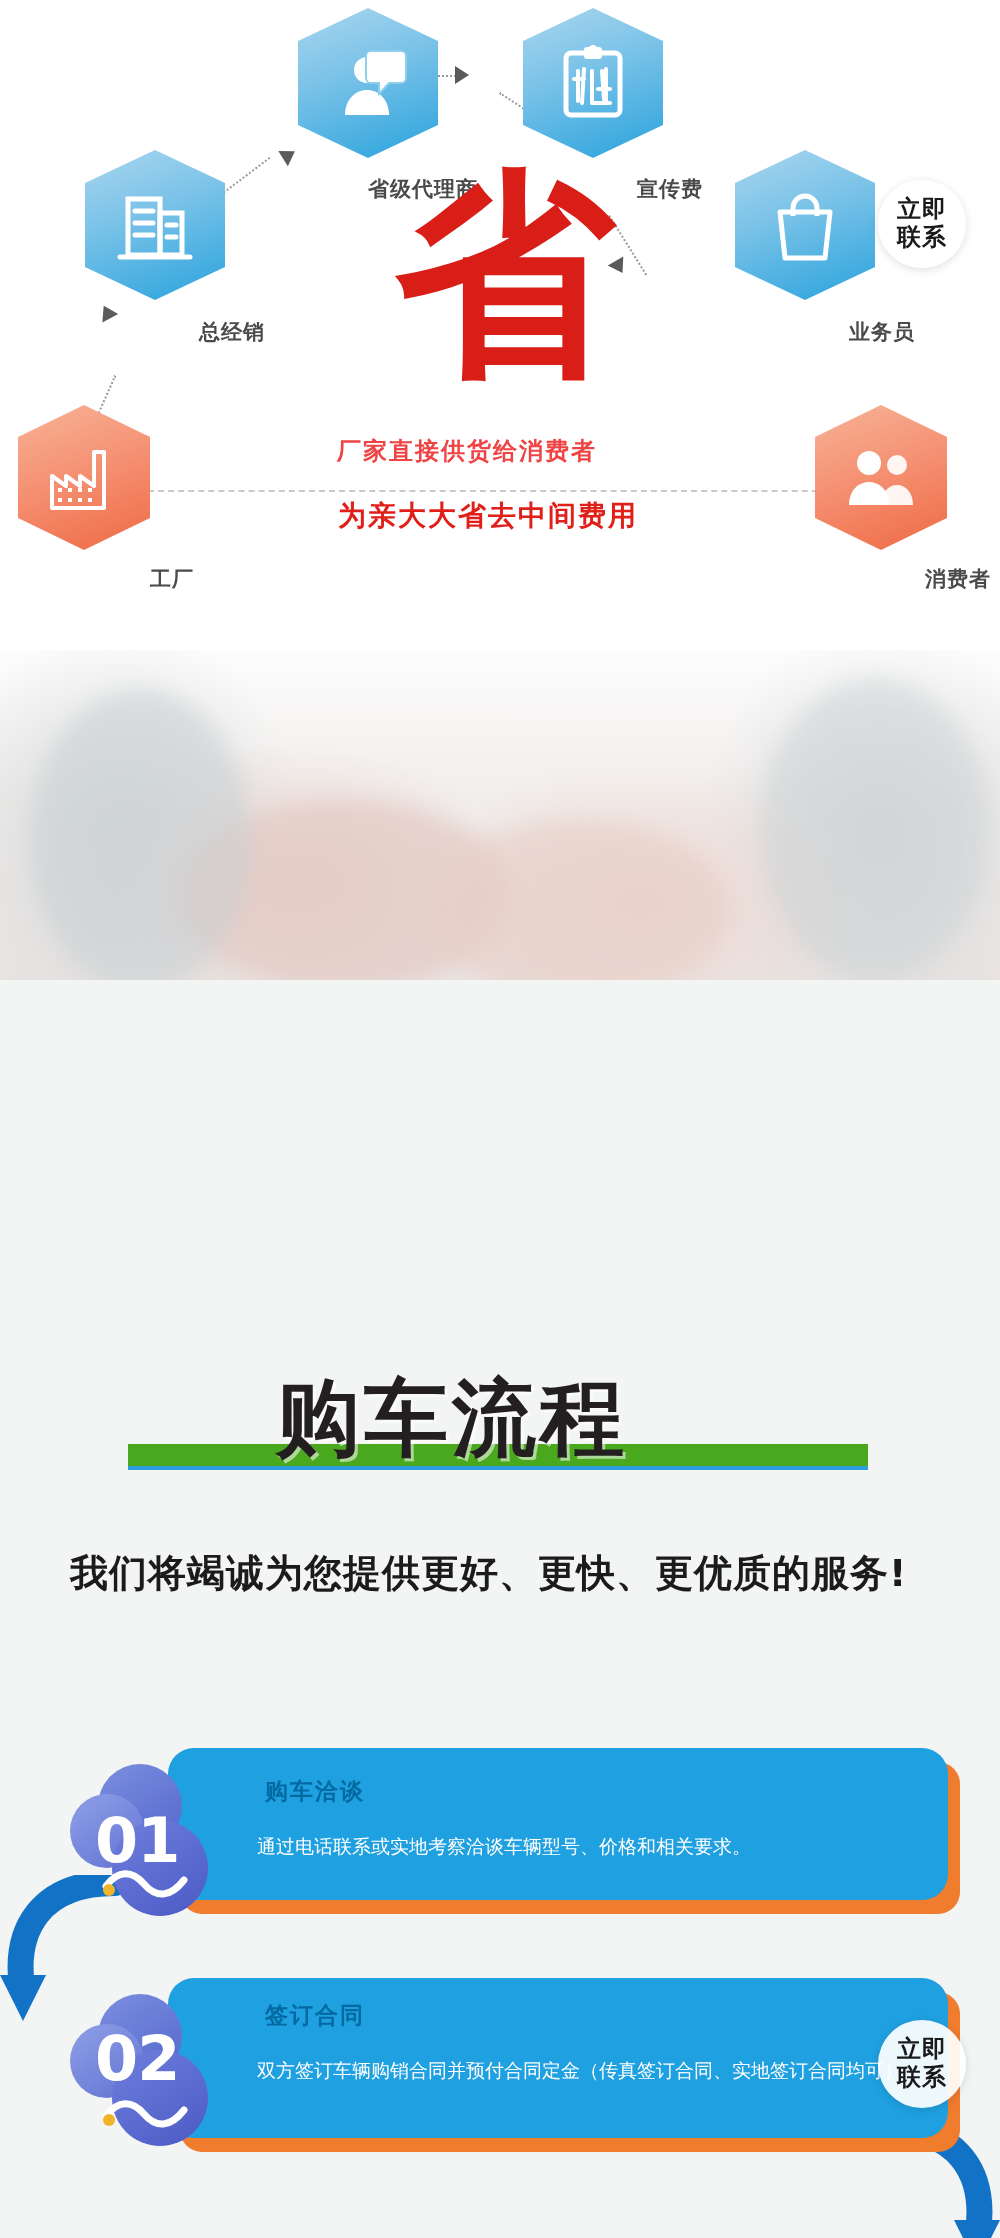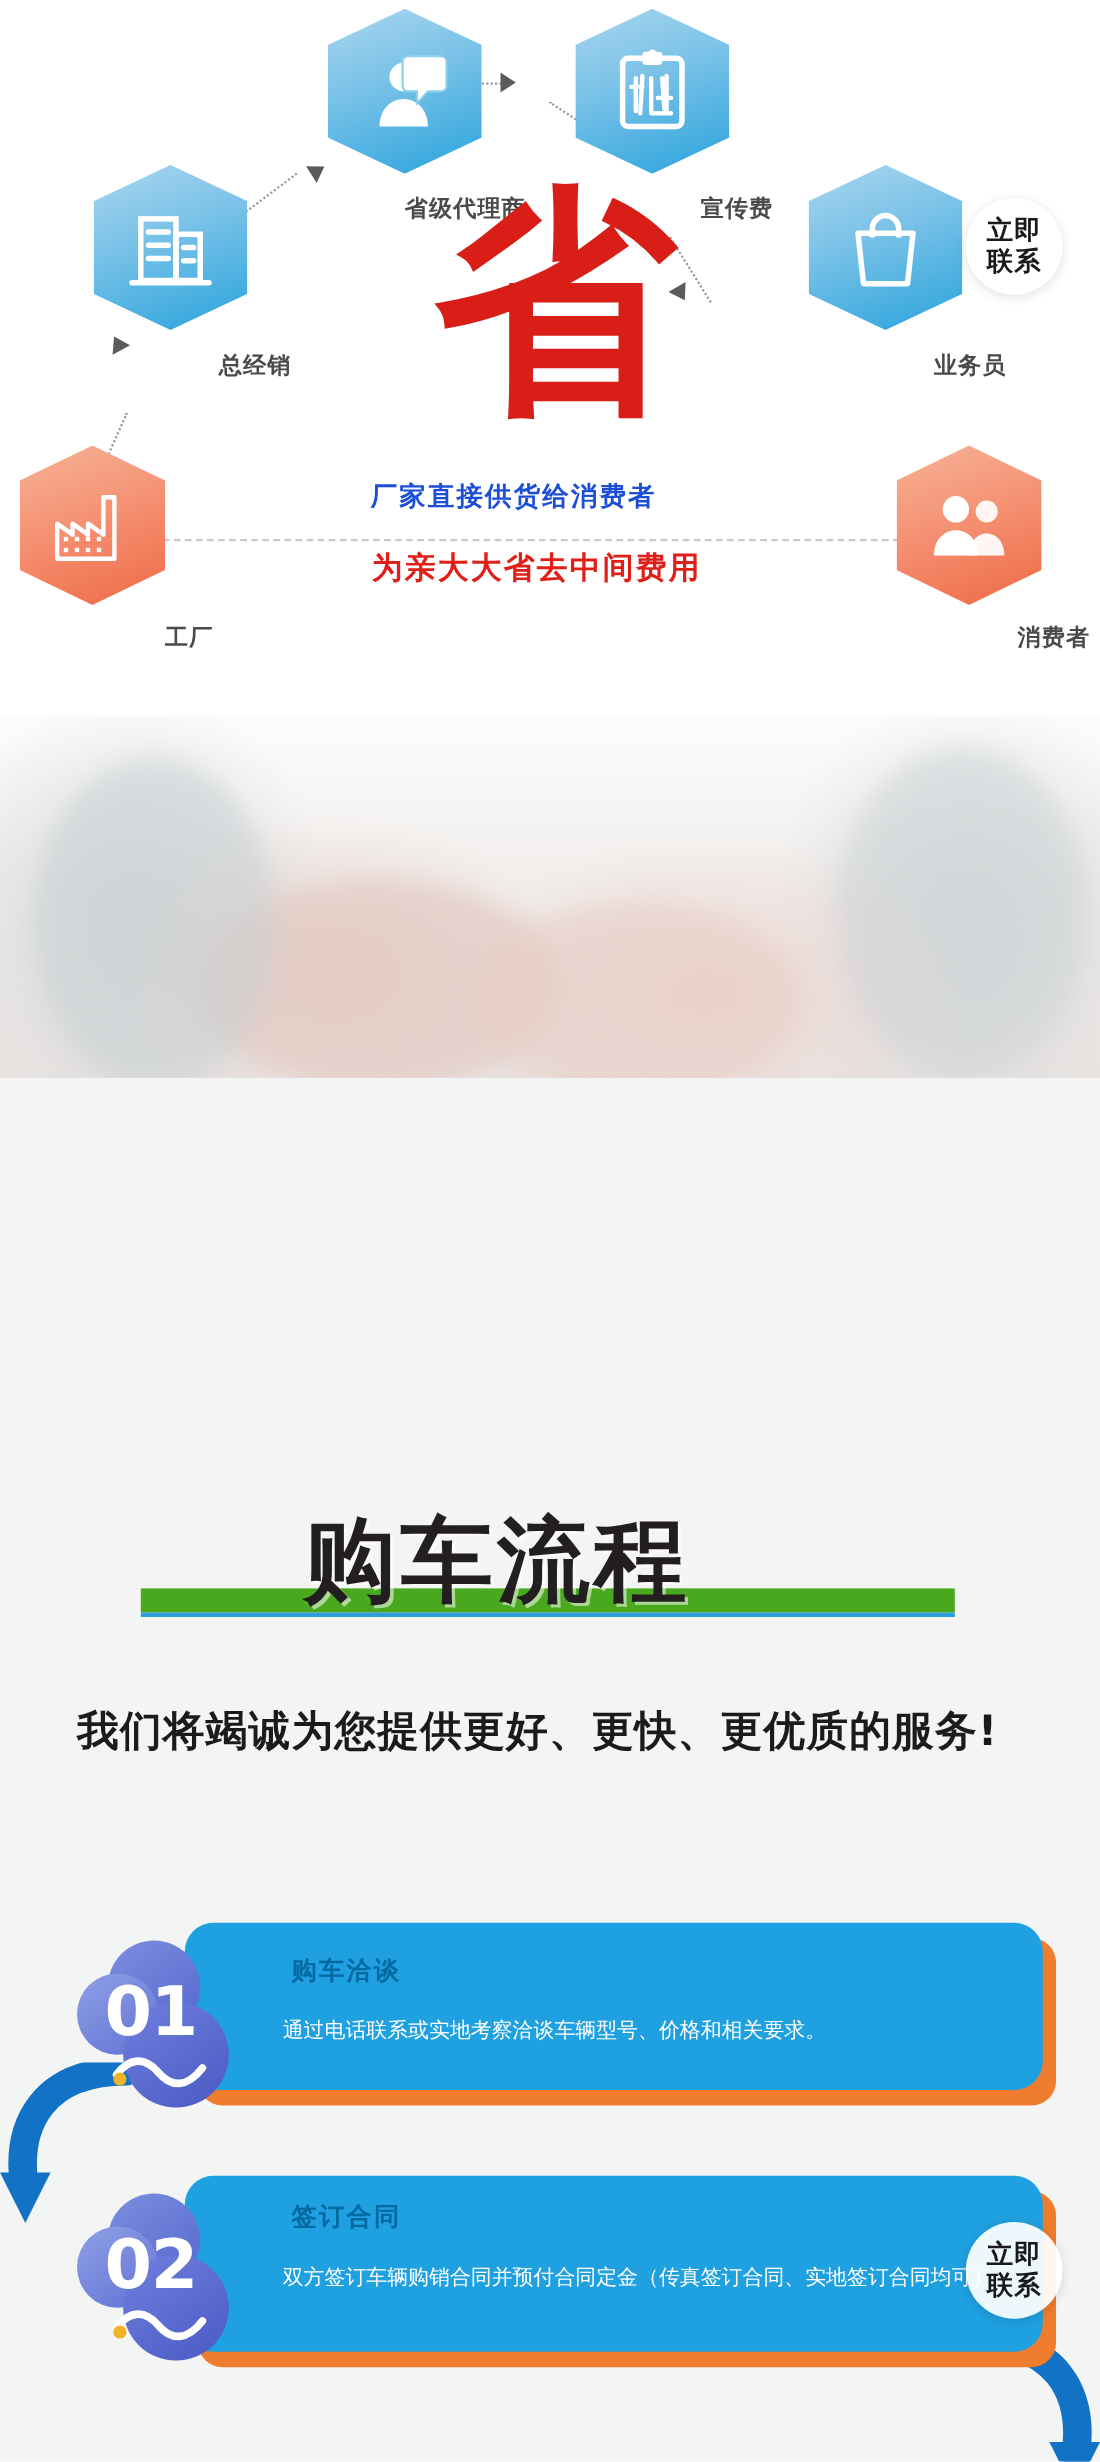--- a/index.html
+++ b/index.html
@@ -17,21 +17,21 @@
     clip-path:polygon(50% 0%,100% 22%,100% 78%,50% 100%,0% 78%,0% 22%);
     display:flex;align-items:center;justify-content:center;
   }
   .hex-blue{background:linear-gradient(160deg,#a9d6ef 0%,#7cc3e8 40%,#2aa3dd 100%);}
   .hex-orange{background:linear-gradient(160deg,#f7b397 0%,#f59274 45%,#ef6a45 100%);}
   .hex-label{position:absolute;width:220px;text-align:right;
     font-size:21px;color:#4a4a4a;font-weight:700;letter-spacing:1px;}
 
   .bigchar{position:absolute;color:#d81e17;font-weight:900;
      font-family:"DejaVu Sans","Liberation Sans",sans-serif;}
-  .p1-sub{position:absolute;font-size:24px;color:#1d4ed8;font-weight:700;letter-spacing:2px;}
+  .p1-sub{position:absolute;font-size:24px;color:#ef4444;font-weight:700;letter-spacing:2px;}
   .p1-slogan{position:absolute;font-size:28px;color:#e01f18;font-weight:900;letter-spacing:2px;}
   .dashline{position:absolute;border-top:2px dashed #c9c9c9;}
 
   .arrowline{position:absolute;border-top:2px dotted #9a9a9a;transform-origin:0 0;}
   .arrowhead{position:absolute;width:0;height:0;border-style:solid;}
 
   
   .panel2{position:relative;width:1000px;height:1588px;background:#f3f4f4;overflow:hidden;}
   .hero{position:absolute;left:0;top:0;width:1000px;height:330px;overflow:hidden;
         background:
@@ -203,21 +203,21 @@
     </svg>
 
     <div class="step" style="left:0;top:1090px;width:1000px;height:190px;">
       <div class="card-shadow" style="left:180px;top:22px;width:780px;height:152px;"></div>
       <div class="card" style="left:168px;top:8px;width:780px;height:152px;"></div>
       <div class="bubbles" style="left:70px;top:18px;width:180px;height:170px;">
         <div class="bub" style="left:28px;top:6px;width:84px;height:84px;background:linear-gradient(145deg,#7b8fe0,#5566cc);"></div>
         <div class="bub" style="left:0px;top:36px;width:74px;height:74px;background:linear-gradient(145deg,#8fa0e6,#6172d4);"></div>
         <div class="bub" style="left:42px;top:62px;width:96px;height:96px;background:linear-gradient(145deg,#6f7fdd,#4b5ac4);"></div>
       </div>
-      <div class="num" style="left:95px;top:52px;">01</div>
+      <div class="num" style="left:95px;top:64px;">01</div>
       <svg class="squig" style="left:102px;top:128px;" width="86" height="30" viewBox="0 0 86 30">
         <path d="M4 18 C16 2 30 2 42 16 C54 30 68 30 82 12" stroke="#fff" stroke-width="7" fill="none" stroke-linecap="round"></path>
         <circle cx="7" cy="22" r="6" fill="#f0b429"></circle>
       </svg>
       <div class="step-title" style="left:255px;top:36px;">购车洽谈</div>
       <div class="step-desc" style="left:257px;top:92px;width:660px;">通过电话联系或实地考察洽谈车辆型号、价格和相关要求。</div>
     </div>
 
     <div class="step" style="left:0;top:1320px;width:1000px;height:200px;">
       <div class="card-shadow" style="left:180px;top:22px;width:780px;height:160px;"></div>

